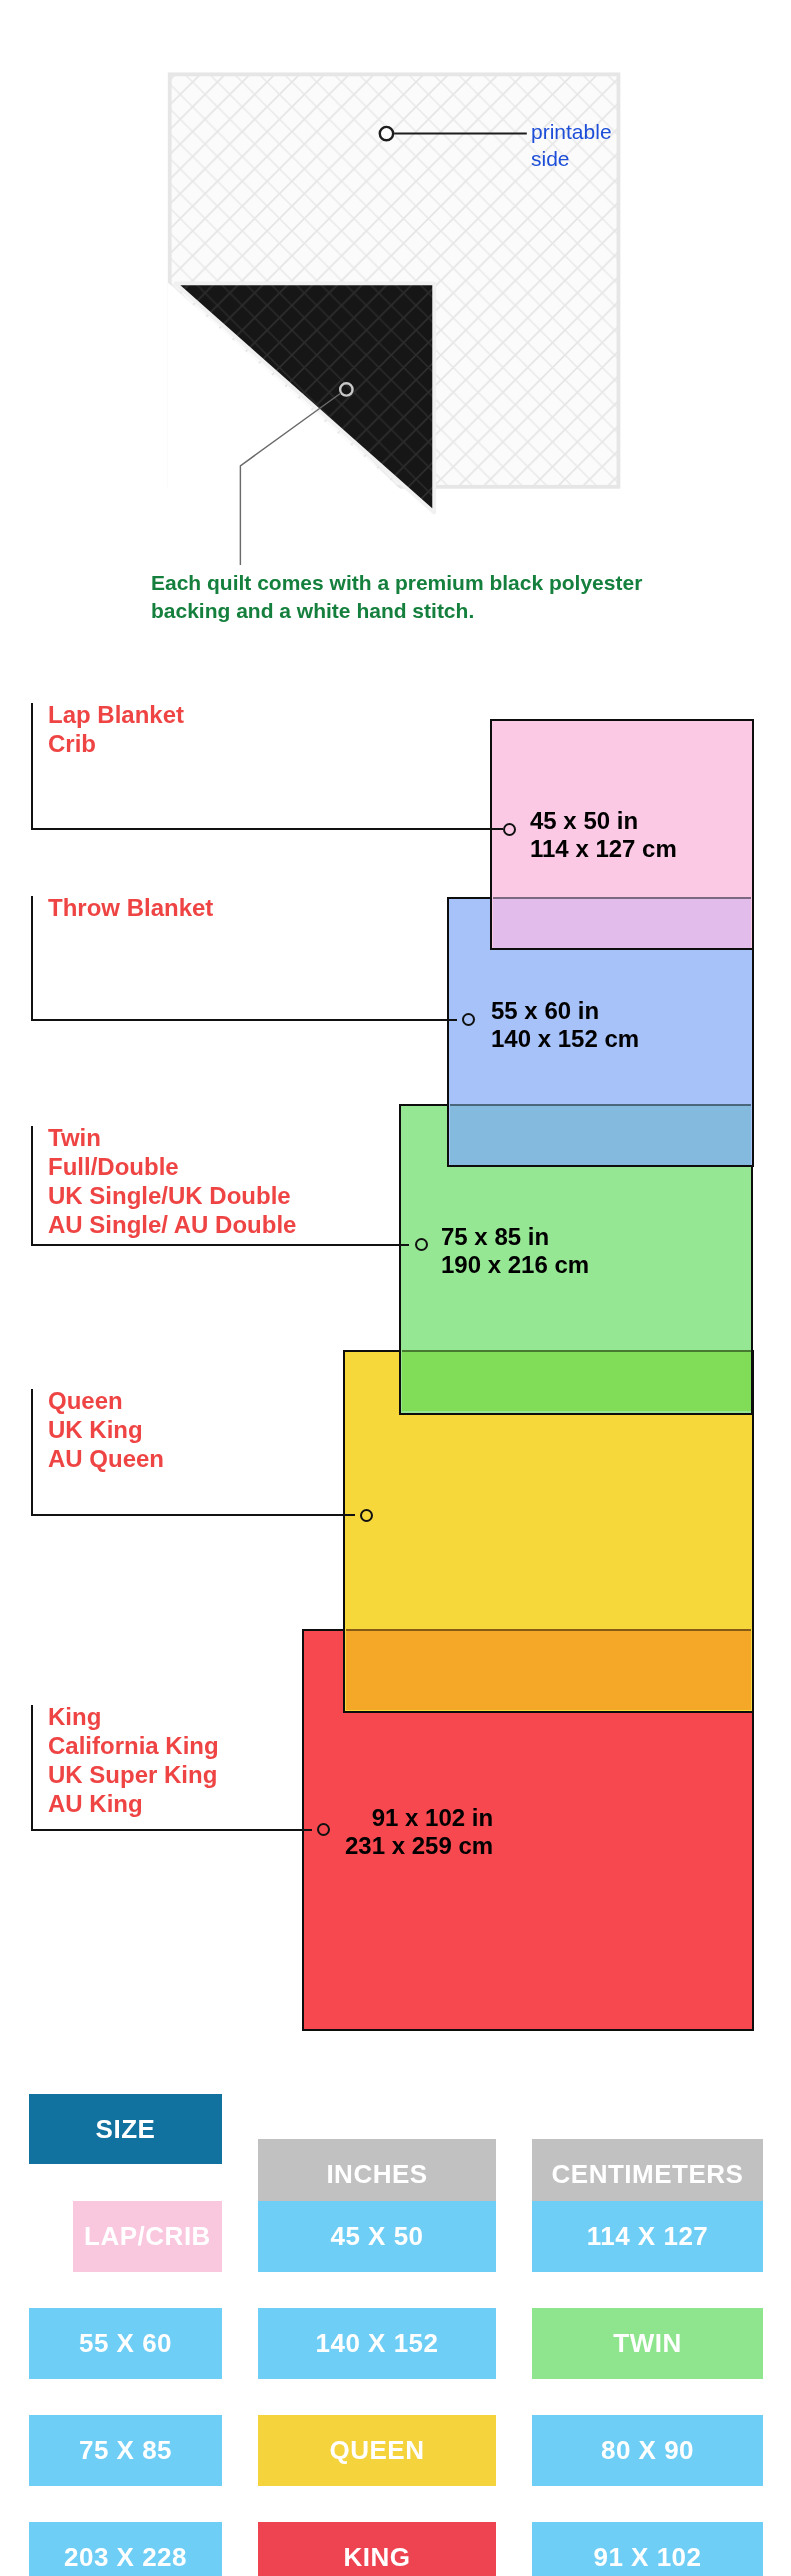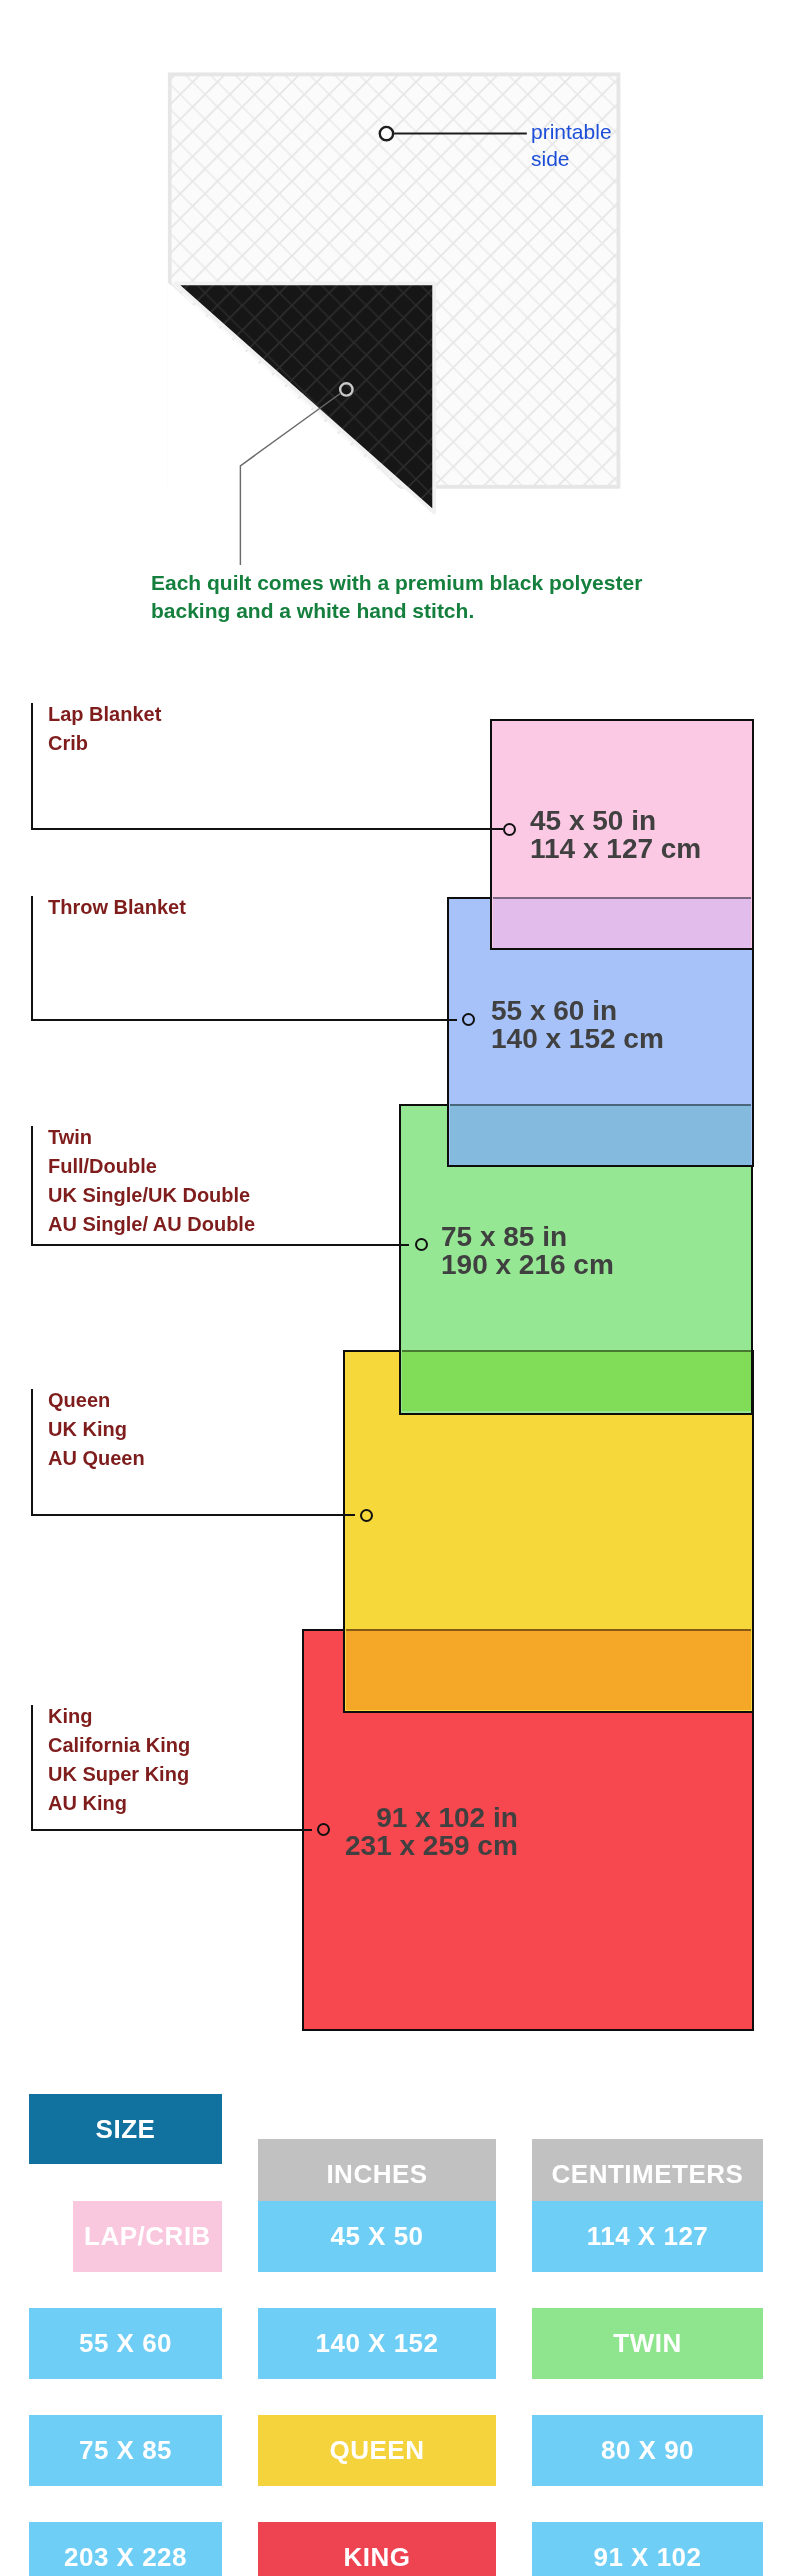--- a/index.html
+++ b/index.html
@@ -31,25 +31,25 @@
   .v2{left:31px;top:896px;height:124px;} .h2{left:31px;top:1019px;width:426px;}
   .v3{left:31px;top:1126px;height:120px;}.h3{left:31px;top:1244px;width:378px;}
   .v4{left:31px;top:1389px;height:127px;}.h4{left:31px;top:1514px;width:324px;}
   .v5{left:31px;top:1705px;height:126px;}.h5{left:31px;top:1829px;width:281px;}
 
   .marker{position:absolute;width:13.4px;height:13.4px;border:2.9px solid #111;border-radius:50%;
           background:transparent;box-sizing:border-box;z-index:8;}
   .m1{left:503px;top:823px;} .m2{left:462px;top:1013px;} .m3{left:415px;top:1238px;}
   .m4{left:360px;top:1509px;} .m5{left:317px;top:1823px;}
 
-  .dim{position:absolute;z-index:8;font-size:28px;font-weight:bold;line-height:28px;color:#404040;}
+  .dim{position:absolute;z-index:8;font-size:24px;font-weight:bold;line-height:28px;color:#000000;}
   .d1{left:530px;top:807px;} .d2{left:491px;top:997px;} .d3{left:441px;top:1223px;}
   .d4{left:388px;top:1492px;} .d5{left:345px;top:1804px;text-align:right;}
 
-  .grp{position:absolute;left:48px;font-size:20px;font-weight:bold;line-height:29px;color:#7f1d1d;}
+  .grp{position:absolute;left:48px;font-size:24px;font-weight:bold;line-height:29px;color:#ef4444;}
   .g1{top:700px;} .g2{top:893px;} .g3{top:1123px;} .g4{top:1386px;} .g5{top:1702px;}
 
   
   .size-table{position:absolute;left:29px;top:2094px;width:734px;display:grid;
               grid-template-columns:193px 238px 1fr;column-gap:3.8px;row-gap:5.7px;
               grid-auto-rows:71px;gap:36px;}
   .size-table .hdr{height:70px;}
   .cell{display:flex;align-items:center;justify-content:center;
         font-size:26px;font-weight:bold;color:#ffffff;letter-spacing:0.5px;}
   .c-sizehdr{background:#11719f;}

